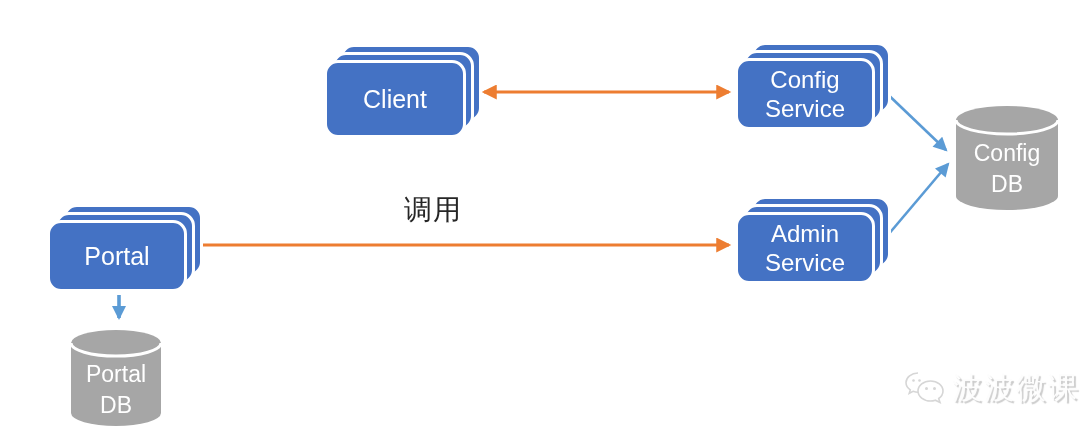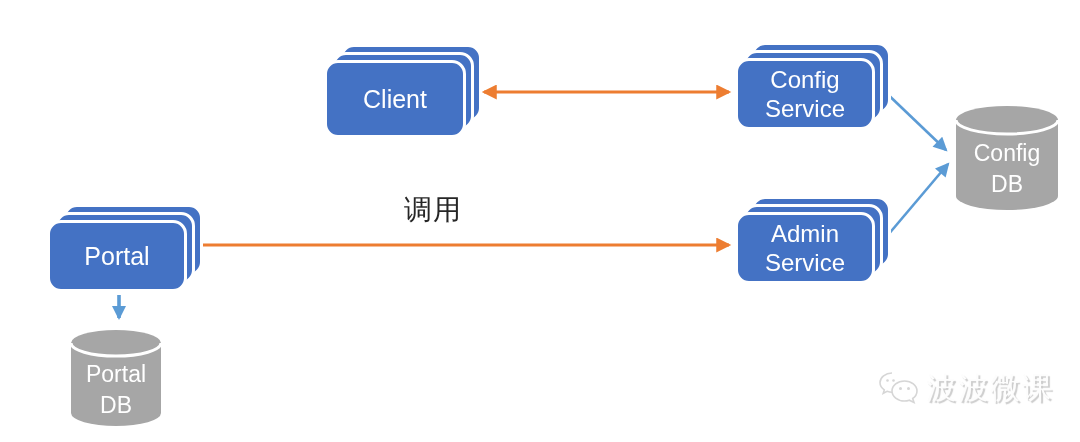--- a/index.html
+++ b/index.html
@@ -76,21 +76,21 @@
     text-align: center;
     letter-spacing: 1px;
     white-space: nowrap;
   }
   #edge-label-push-pull { left: 543px; top: 50px; width: 130px; }
   #edge-label-call      { left: 396px; top: 191px; width: 74px; }
 
   
   #watermark {
     position: absolute;
-    left: 878px; top: 368px;
+    left: 904px; top: 368px;
     display: flex; align-items: center;
     gap: 6px;
   }
   #watermark-text {
     color: #fdfdfd;
     font-size: 30px;
     letter-spacing: 2px;
     text-shadow: 2px 2px 1px #cccccc;
     white-space: nowrap;
   }

